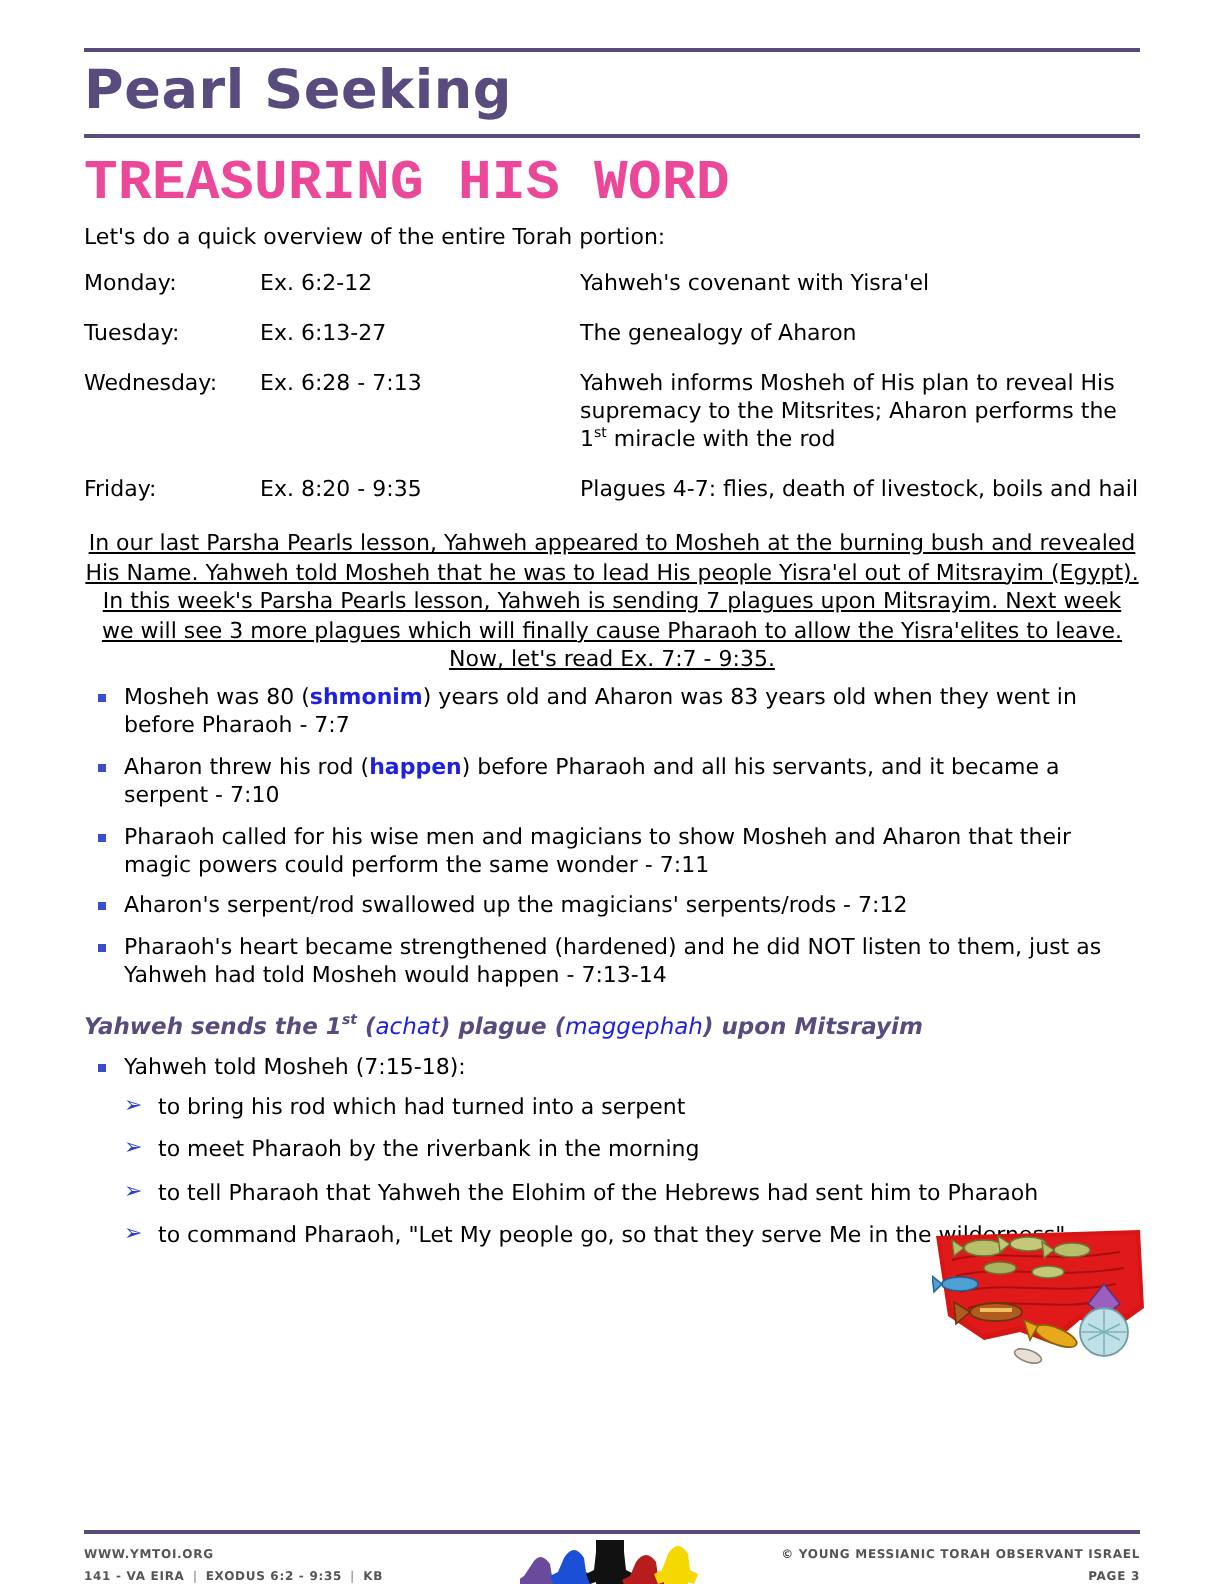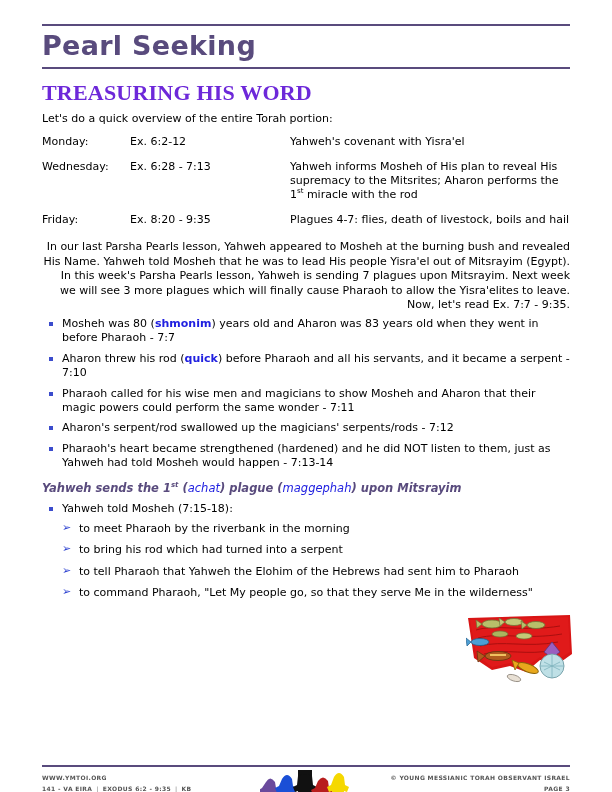--- a/index.html
+++ b/index.html
@@ -39,27 +39,27 @@
     font-size: 27px;
     line-height: 38px;
     font-weight: bold;
     letter-spacing: 0.3px;
     font-family: "DejaVu Sans", sans-serif;
     padding: 1px 0 2px 0;
   }
 
   
   .section-heading {
-    color: #6d28d9;
-    font-size: 22px;
+    color: #ec4899;
+    font-size: 28px;
     font-weight: bold;
     letter-spacing: 0.2px;
     line-height: 24px;
     margin: 12px 0 6px 0;
-    font-family: Liberation Serif, serif;
+    font-family: Liberation Mono, monospace;
   }
 
   .intro-line {
     font-size: 11px;
     line-height: 15px;
     margin-bottom: 9px;
   }
 
   
   table.schedule {
@@ -80,21 +80,22 @@
     font-size: 7px;
     vertical-align: super;
     line-height: 0;
   }
 
   
   .body-para {
     font-size: 11px;
     line-height: 14.6px;
     margin: 2px 0 0 0;
-    text-align: right;
+    text-align: center;
+    text-decoration: underline;
   }
 
   
   ul.points {
     list-style: none;
     margin: 4px 0 0 0;
     padding: 0;
   }
   ul.points > li {
     position: relative;
@@ -227,54 +228,59 @@
   <div class="section-heading">TREASURING HIS WORD</div>
 
   <div class="intro-line">Let's do a quick overview of the entire Torah portion:</div>
 
   <table class="schedule">
     <tbody>
       <tr>
         <td class="col-day">Monday:</td>
         <td class="col-ref">Ex. 6:2-12</td>
         <td class="col-desc">Yahweh's covenant with Yisra'el</td>
+      </tr>
+      <tr>
+        <td class="col-day">Tuesday:</td>
+        <td class="col-ref">Ex. 6:13-27</td>
+        <td class="col-desc">The genealogy of Aharon</td>
       </tr>
       <tr>
         <td class="col-day">Wednesday:</td>
         <td class="col-ref">Ex. 6:28 - 7:13</td>
         <td class="col-desc"><span>Yahweh informs Mosheh of His plan to reveal His supremacy to the Mitsrites; Aharon performs the 1</span><sup class="ord">st</sup><span> miracle with the rod</span></td>
       </tr>
       <tr>
         <td class="col-day">Friday:</td>
         <td class="col-ref">Ex. 8:20 - 9:35</td>
         <td class="col-desc">Plagues 4-7: flies, death of livestock, boils and hail</td>
       </tr>
     </tbody>
   </table>
 
   <div class="body-para">In our last Parsha Pearls lesson, Yahweh appeared to Mosheh at the burning bush and revealed His Name. Yahweh told Mosheh that he was to lead His people Yisra'el out of Mitsrayim (Egypt). In this week's Parsha Pearls lesson, Yahweh is sending 7 plagues upon Mitsrayim. Next week we will see 3 more plagues which will finally cause Pharaoh to allow the Yisra'elites to leave. Now, let's read Ex. 7:7 - 9:35.</div>
 
 
   <ul class="points">
     <li><span>Mosheh was 80 (</span><span class="hebrew">shmonim</span><span>) years old and Aharon was 83 years old when they went in before Pharaoh - 7:7</span></li>
-    <li><span>Aharon threw his rod (</span><span class="hebrew">quick</span><span>) before Pharaoh and all his servants, and it became a serpent - 7:10</span></li>
+    <li><span>Aharon threw his rod (</span><span class="hebrew">happen</span><span>) before Pharaoh and all his servants, and it became a serpent - 7:10</span></li>
     <li><span>Pharaoh called for his wise men and magicians to show Mosheh and Aharon that their magic powers could perform the same wonder - 7:11</span></li>
     <li><span>Aharon's serpent/rod swallowed up the magicians' serpents/rods - 7:12</span></li>
     <li><span>Pharaoh's heart became strengthened (hardened) and he did NOT listen to them, just as Yahweh had told Mosheh would happen - 7:13-14</span></li>
   </ul>
 
   <div class="sub-heading"><span>Yahweh sends the 1</span><sup class="ord">st</sup><span> (</span><span class="hebrew">achat</span><span>) plague (</span><span class="hebrew">maggephah</span><span>) upon Mitsrayim</span></div>
 
   <ul class="points">
     <li>Yahweh told Mosheh (7:15-18):</li>
   </ul>
 
   <ul class="arrows">
+    <li>to bring his rod which had turned into a serpent</li>
     <li>to meet Pharaoh by the riverbank in the morning</li>
-    <li>to bring his rod which had turned into a serpent</li>
     <li>to tell Pharaoh that Yahweh the Elohim of the Hebrews had sent him to Pharaoh</li>
     <li>to command Pharaoh, "Let My people go, so that they serve Me in the wilderness"</li>
   </ul>
 
   <div class="illustration">
     <svg width="108" height="78" viewBox="0 0 108 78">
       <path d="M2,8 L104,5 L106,44 L92,54 L74,50 L60,62 L44,56 L26,60 L8,48 Z" fill="#d81515"></path>
       <path d="M4,10 L102,7 L104,42 L90,51 L74,47 L58,59 L44,53 L26,57 L10,45 Z" fill="#e01a1a"></path>
       <g stroke="#a00d0d" stroke-width="1" fill="none" opacity="0.85">
         <path d="M10,20 C30,14 58,22 94,16"></path>

